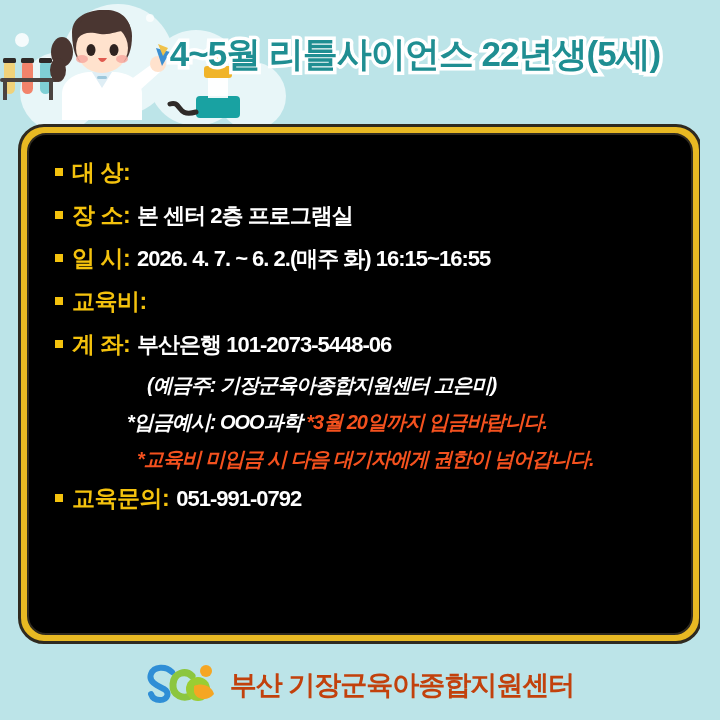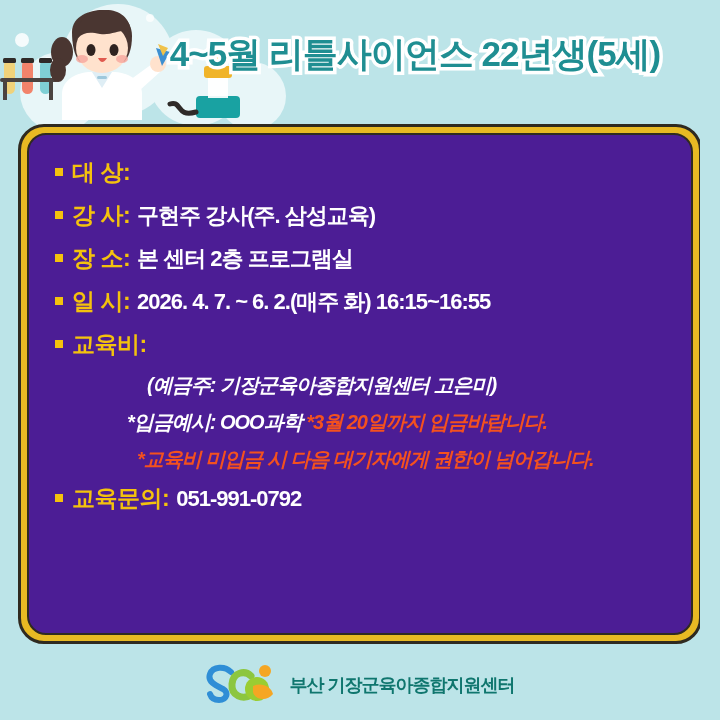--- a/index.html
+++ b/index.html
@@ -76,21 +76,21 @@
     padding: 6px;
   }
 
   .card-inner {
     position: relative;
     width: 100%;
     height: 100%;
     box-sizing: border-box;
     border: 2px solid #2f2a20;
     border-radius: 19px;
-    background: #4c1d95;
+    background: #000000;
     padding: 22px 26px 10px 26px;
     overflow: hidden;
   }
 
   .row {
     display: flex;
     align-items: baseline;
     margin-bottom: 12px;
     white-space: nowrap;
   }
@@ -165,23 +165,23 @@
   }
 
   .footer-logo {
     width: 74px;
     height: 46px;
     margin-right: 10px;
     flex: 0 0 auto;
   }
 
   .footer-name {
-    font-size: 18px;
-    font-weight: bold;
-    color: #0f766e;
+    font-size: 27px;
+    font-weight: bold;
+    color: #c2410c;
     letter-spacing: -1px;
     white-space: nowrap;
   }
 </style>
 </head>
 <body>
 
 <div class="poster">
 
   <div class="header">
@@ -246,43 +246,43 @@
   </div>
 
   <div class="card-outer">
     <div class="card-inner">
 
       <div class="row">
         <span class="bullet"></span>
         <span class="row-label">대  상:</span>
       </div>
 
-      <div class="row">
-        <span class="bullet"></span>
-        <span class="row-label">강  사:</span>
-        <span class="row-value">구현주 강사(주. 삼성교육)</span>
-      </div>
 
       <div class="row">
         <span class="bullet"></span>
         <span class="row-label">장  소:</span>
         <span class="row-value">본 센터 2층 프로그램실</span>
       </div>
 
       <div class="row">
         <span class="bullet"></span>
         <span class="row-label">일   시:</span>
         <span class="row-value">2026. 4. 7. ~ 6. 2.(매주 화) 16:15~16:55</span>
       </div>
 
       <div class="row">
         <span class="bullet"></span>
         <span class="row-label">교육비:</span>
       </div>
 
+      <div class="row">
+        <span class="bullet"></span>
+        <span class="row-label">계   좌:</span>
+        <span class="row-value">부산은행 101-2073-5448-06</span>
+      </div>
 
       <div class="note-row note-depositor">(예금주: 기장군육아종합지원센터 고은미)</div>
 
       <div class="note-row note-example"><span>*입금예시: OOO과학 </span><span class="accent-red">*3월 20일까지 입금바랍니다.</span></div>
 
       <div class="note-row note-warning">*교육비 미입금 시 다음 대기자에게 권한이 넘어갑니다.</div>
 
       <div class="row inquiry-row">
         <span class="bullet"></span>
         <span class="row-label">교육문의:</span>

